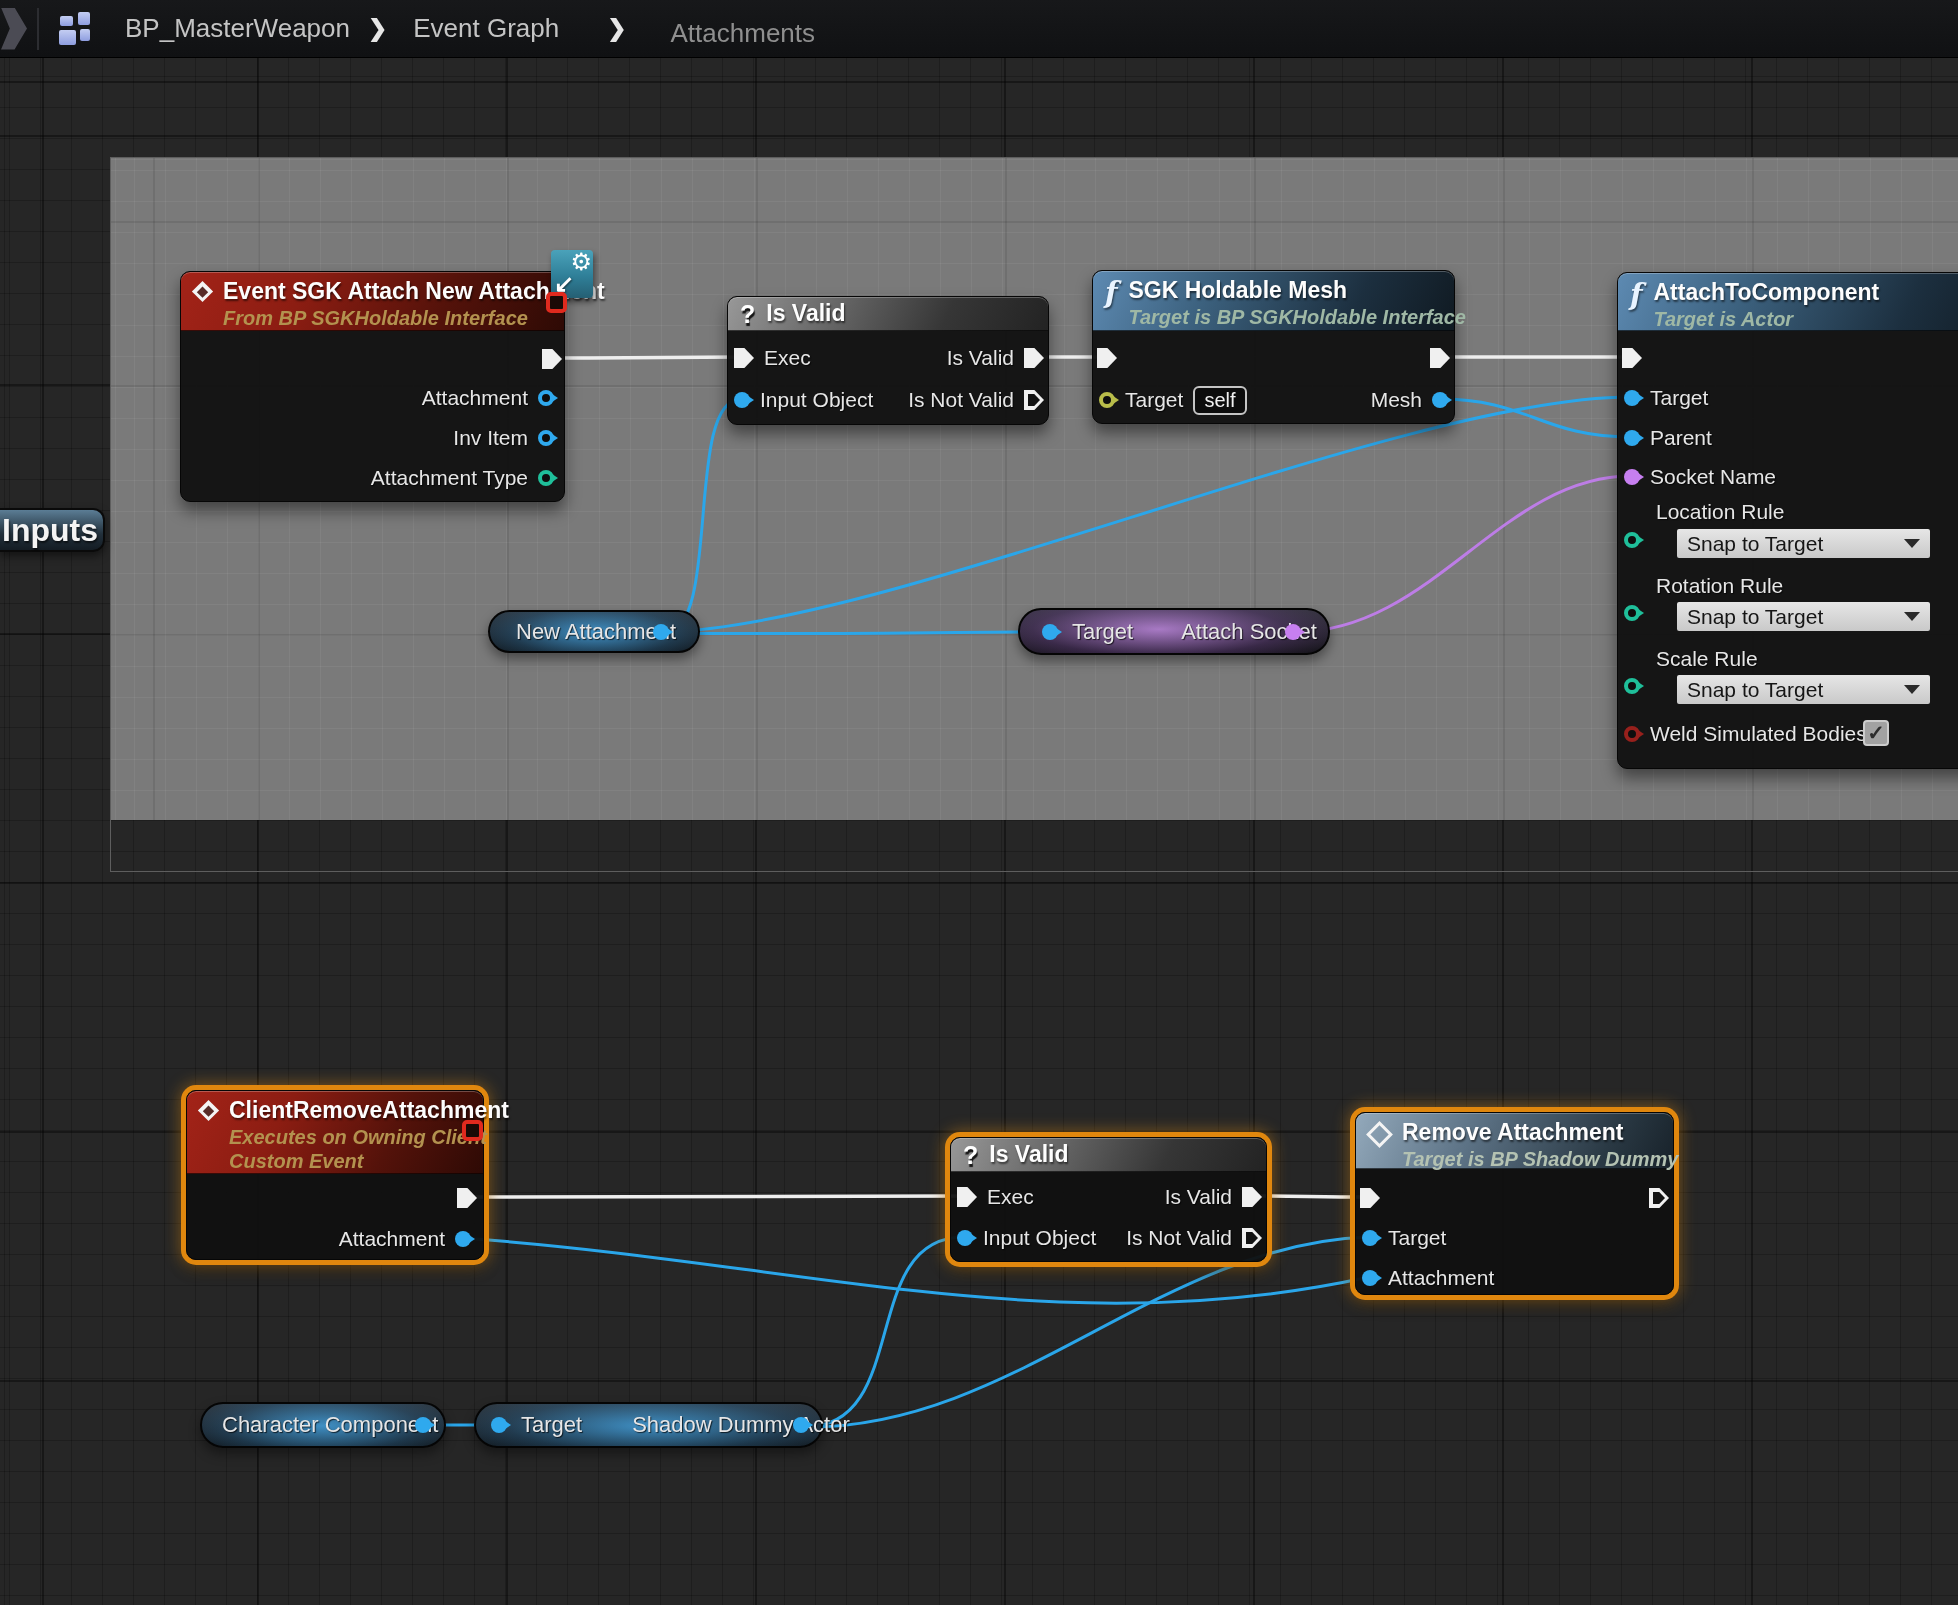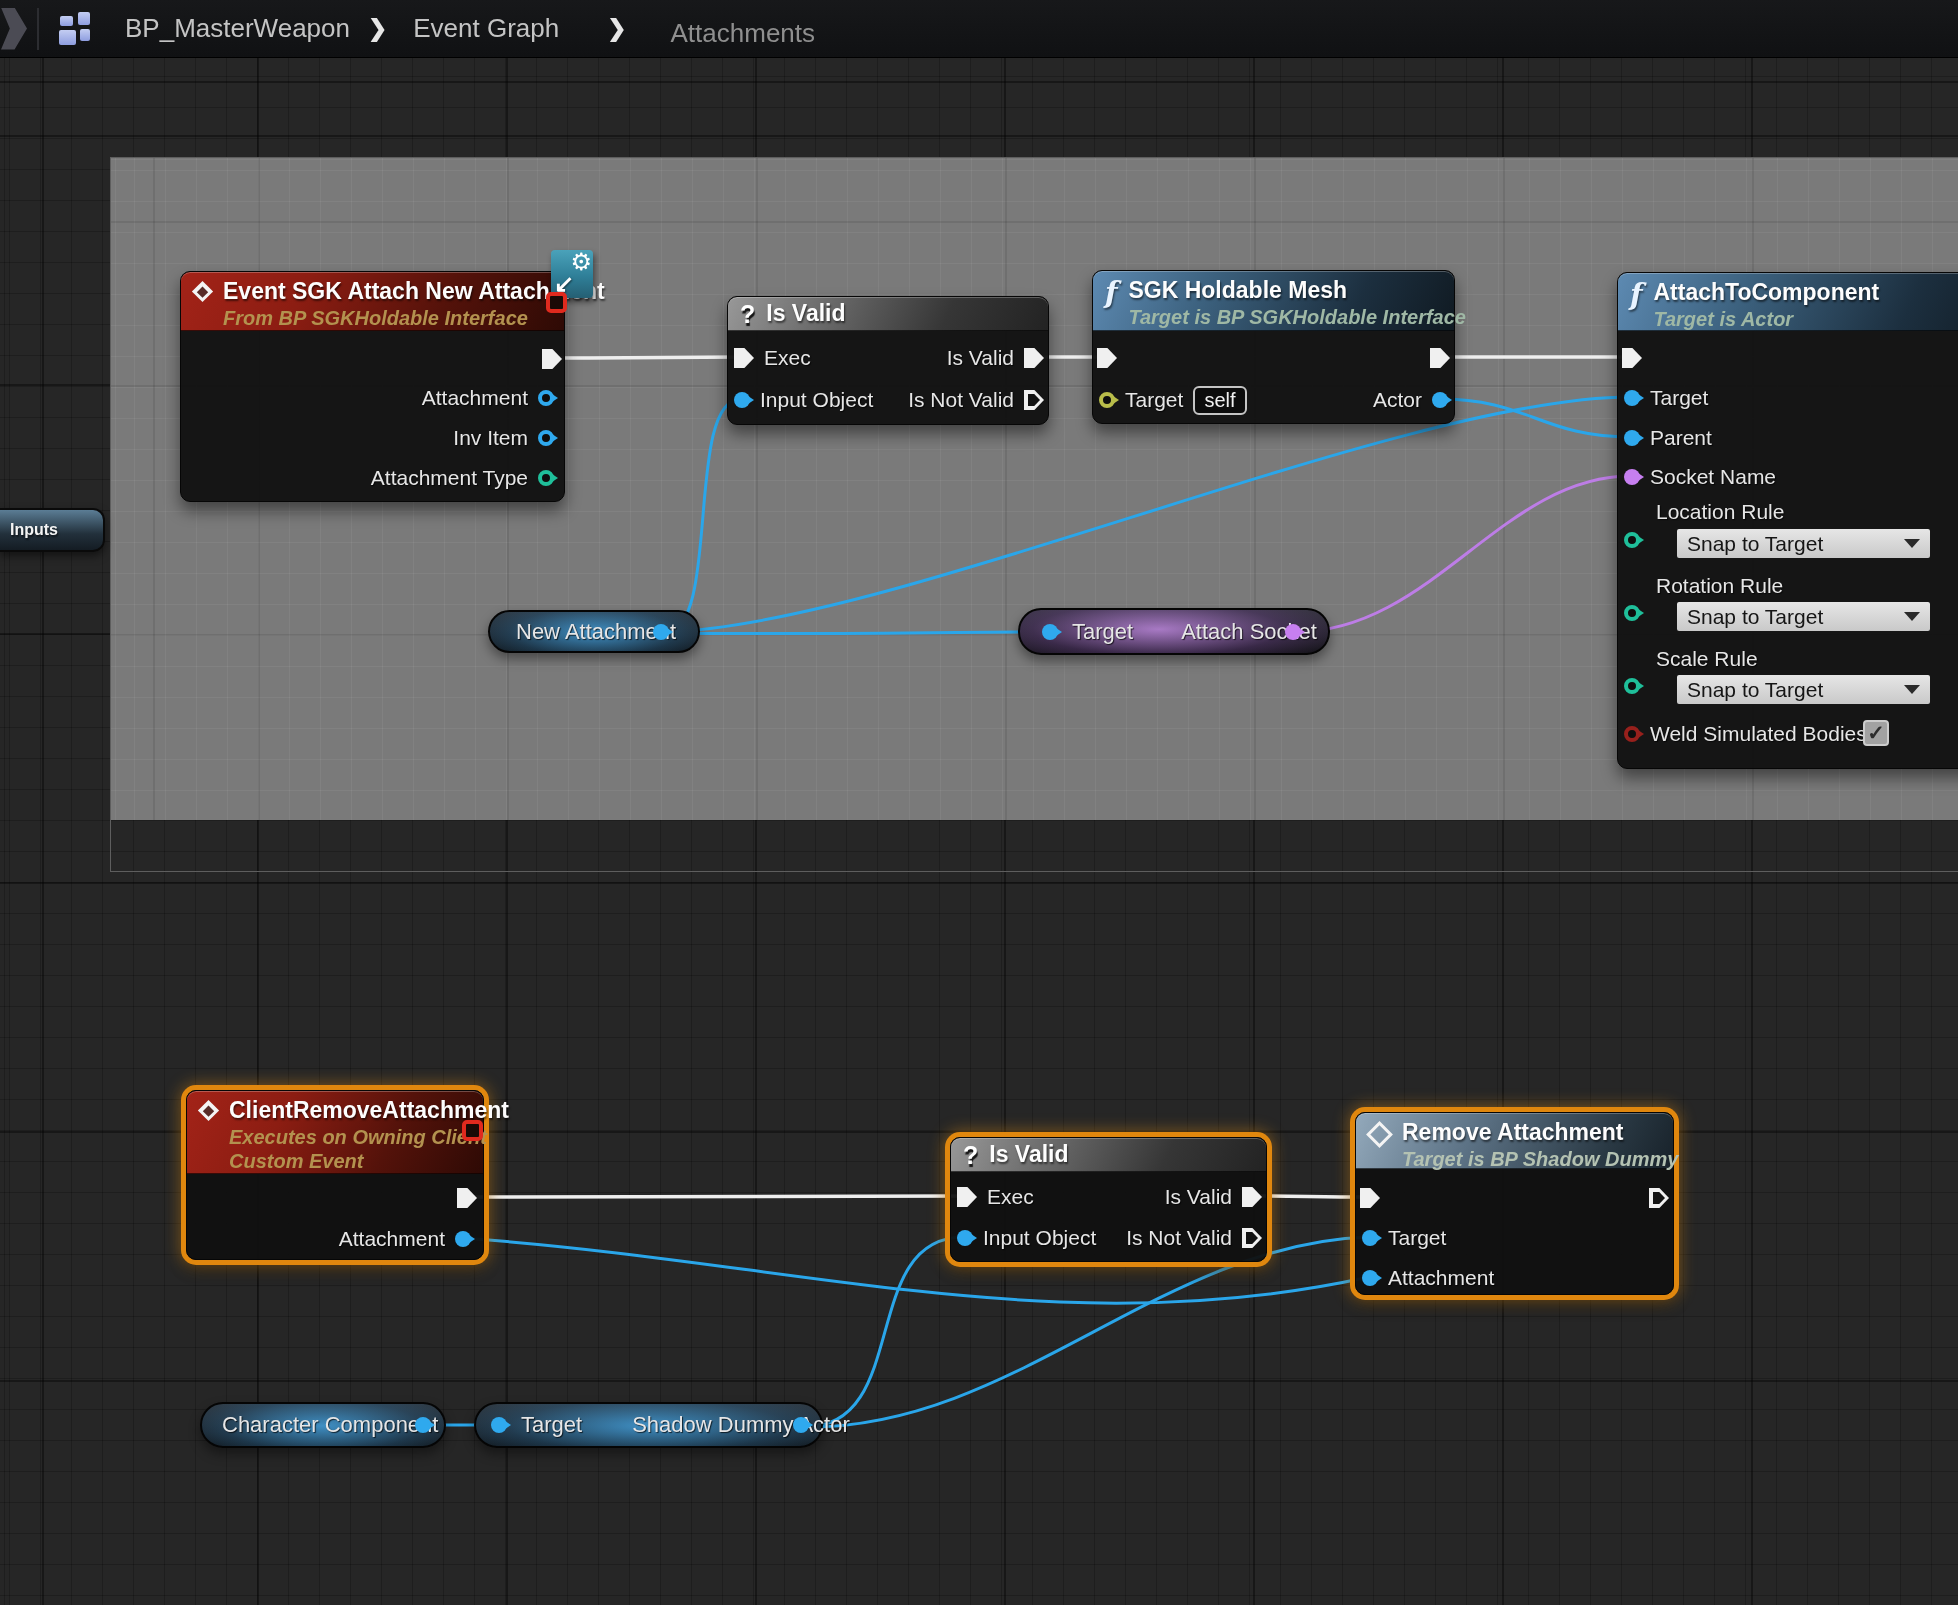--- a/index.html
+++ b/index.html
@@ -94,21 +94,21 @@
   .checkbox{position:absolute;width:26px;height:26px;background:#a2a2a2;border:2px solid #cdcdcd;border-radius:4px;box-sizing:border-box;color:#2d2d2d;font-size:21px;font-weight:bold;line-height:22px;text-align:center;}
 
   
   .pill{position:absolute;z-index:3;border-radius:23px;border:2px solid #050505;display:flex;align-items:center;box-shadow:0 6px 12px rgba(0,0,0,.4);box-sizing:border-box;}
   .pill .plabel{font-size:22px;}
   .pill-blue{background:radial-gradient(85% 125% at 50% 52%,rgba(70,170,235,.80) 0%,rgba(40,95,135,.45) 48%,rgba(18,20,24,.12) 78%),linear-gradient(#33363b,#101113);}
   .pill-purple{background:radial-gradient(85% 125% at 45% 45%,rgba(205,145,240,.78) 0%,rgba(105,65,135,.42) 48%,rgba(18,20,24,.12) 78%),linear-gradient(#33363b,#101113);}
 
   
   .inputs-tab{position:absolute;left:0;top:508px;width:105px;height:44px;z-index:4;background:linear-gradient(#5b7d95,#22303b 60%,#141c23);border:2px solid #0a0a0a;border-left:none;border-radius:0 12px 12px 0;display:flex;align-items:center;box-shadow:0 4px 8px rgba(0,0,0,.5);box-sizing:border-box;}
-  .inputs-tab span{margin-left:10px;font-size:16px;font-weight:bold;color:#f4f4f4;text-shadow:1px 2px 2px rgba(0,0,0,.6);}
+  .inputs-tab span{margin-left:2px;font-size:32px;font-weight:bold;color:#f4f4f4;text-shadow:1px 2px 2px rgba(0,0,0,.6);}
 </style>
 </head>
 <body>
 
 <div class="stage">
 
   <div class="toolbar">
     <div class="tb-chev"></div>
     <div class="tb-sep"></div>
     <div class="bp-icon">
@@ -234,21 +234,21 @@
       <span class="pexec">
           <i class="a"></i>
         </span>
     </div>
     <div class="prow" style="top:118px;left:6px;">
       <span class="pcirc hollow pin-self"></span>
       <span class="plabel">Target</span>
       <span class="selfbox">self</span>
     </div>
     <div class="prow" style="top:118px;right:6px;">
-      <span class="plabel">Actor</span>
+      <span class="plabel">Mesh</span>
       <span class="pcirc filled pin-blue"></span>
     </div>
   </div>
 
   <div class="node" style="left:1617px;top:272px;width:400px;height:495px;">
     <div class="nhdr hdr-fn" style="height:58px;">
       <span class="ficon">f</span>
       <div>
         <div class="ntitle">AttachToComponent</div>
         <div class="nsub sub-sage">Target is Actor</div>

